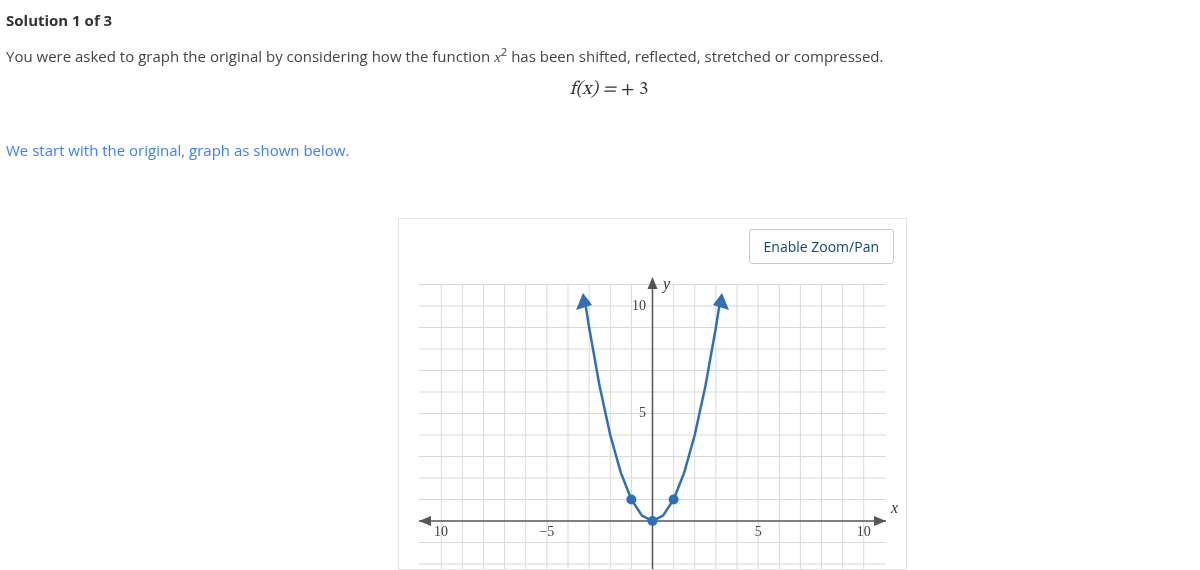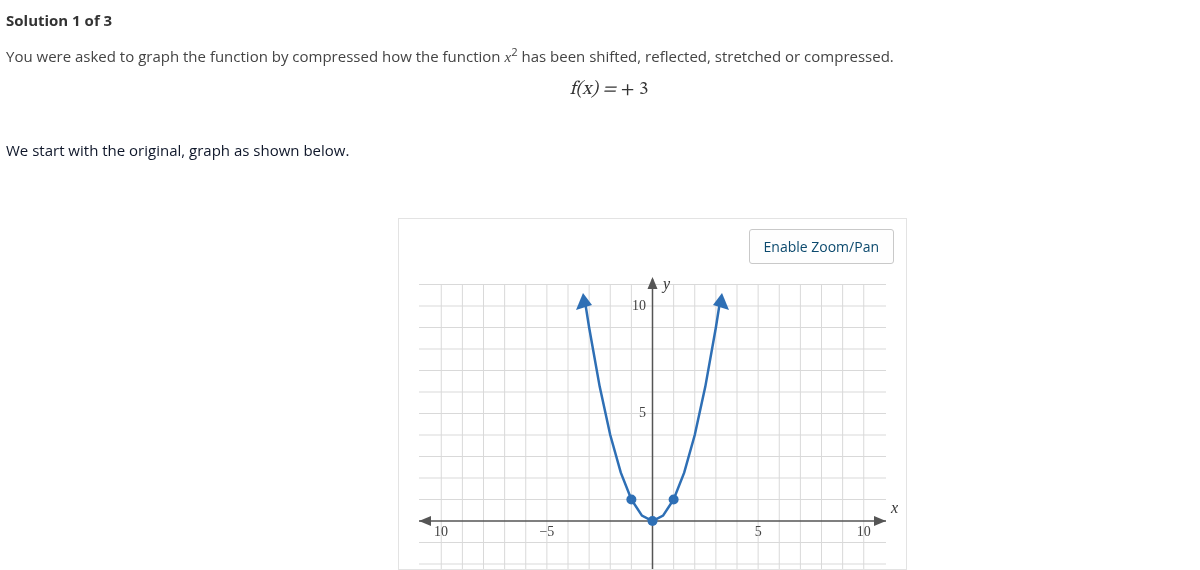--- a/index.html
+++ b/index.html
@@ -49,21 +49,21 @@
     border-bottom: 1px solid #333;
     padding: 0 6px 2px 6px;
   }
   .frac .den {
     display: block;
     padding-top: 2px;
   }
   .subtext {
     padding: 34px 0 0 6px;
     font-size: 15px;
-    color: #0f172a;
+    color: #3b82f6;
   }
 
   .graph-wrap {
     position: absolute;
     left: 398px;
     top: 218px;
     width: 507px;
     height: 350px;
     border: 1px solid #e3e3e3;
     background: #fff;
@@ -110,21 +110,21 @@
 </head>
 <body>
 
 <div class="page">
 
   <div class="heading">
     <span>Solution 1 of 3</span>
   </div>
 
   <div class="body-text">
-    <span>You were asked to graph the function by compressed how the function </span><span style="font-style:italic;font-family:'Times New Roman',serif;">x</span><span class="sup">2</span><span> has been shifted, reflected, stretched or compressed.</span>
+    <span>You were asked to graph the original by considering how the function </span><span style="font-style:italic;font-family:'Times New Roman',serif;">x</span><span class="sup">2</span><span> has been shifted, reflected, stretched or compressed.</span>
   </div>
 
   <div class="formula-row">
     <span class="lhs">f(x) = </span>
     <span> + 3</span>
   </div>
 
   <div class="subtext">
     <span>We start with the original, graph as shown below.</span>
   </div>

